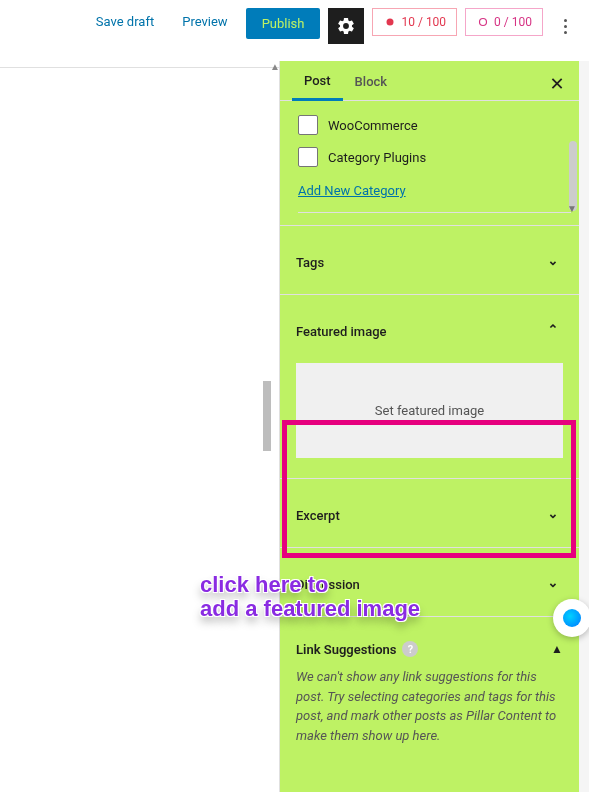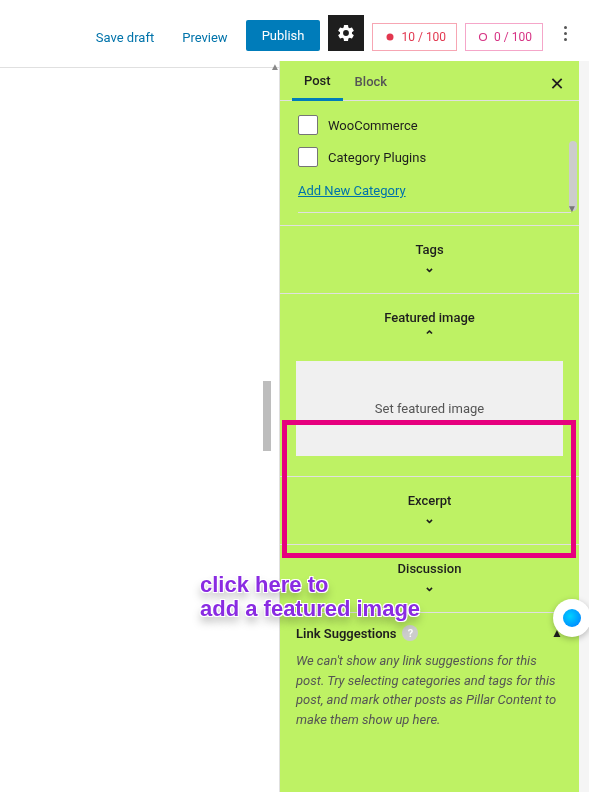--- a/index.html
+++ b/index.html
@@ -10,34 +10,34 @@
     background: #fff;
     width: 589px;
     height: 792px;
     position: relative;
     overflow: hidden;
   }
   .topbar {
     height: 68px;
     border-bottom: 1px solid #e0e0e0;
     display: flex;
-    align-items: flex-end;
+    align-items: flex-start;
     justify-content: flex-end;
-    padding: 16px 10px;
+    padding: 8px 10px;
     gap: 8px;
   }
   .link-button {
     color: #0073aa;
     font-size: 13px;
     padding: 6px 10px;
     cursor: pointer;
   }
   .publish-btn {
     background: #007cba;
-    color: #ffffff;
+    color: #bef264;
     font-size: 13px;
     padding: 8px 16px;
     cursor: pointer;
     border-radius: 2px;
   }
   .settings-btn {
     background: #1e1e1e;
     color: #fff;
     width: 36px;
     height: 36px;
@@ -174,26 +174,25 @@
     cursor: pointer;
   }
   .divider {
     height: 1px;
     background: #e0e0e0;
     margin: 0 0;
   }
 
   .section-row {
     display: flex;
-    align-items: center;
+    align-items: flex-end;
     justify-content: space-between;
-    padding: 16px 16px;
+    padding: 24px 16px;
     border-top: 1px solid #e0e0e0;
     cursor: pointer;
-    flex-direction: column;
   }
   .section-row .title { font-size: 13px; font-weight: 500; }
   .chev {
     width: 20px;
     height: 20px;
     display: flex;
     align-items: center;
     justify-content: center;
     font-weight: bold;
   }
@@ -204,21 +203,21 @@
   .feat-drop {
     background: #f0f0f0;
     padding: 40px 12px;
     text-align: center;
     font-size: 13px;
     color: #555;
     cursor: pointer;
   }
 
   .link-sug {
-    padding: 0 16px 18px;
+    padding: 12px 16px 18px;
   }
   .ls-head {
     display: flex;
     align-items: center;
     justify-content: space-between;
     padding: 12px 0 10px;
   }
   .ls-title { font-weight: 600; font-size: 13px; display: flex; align-items: center; gap: 6px; }
   .ls-q {
     width: 16px;

